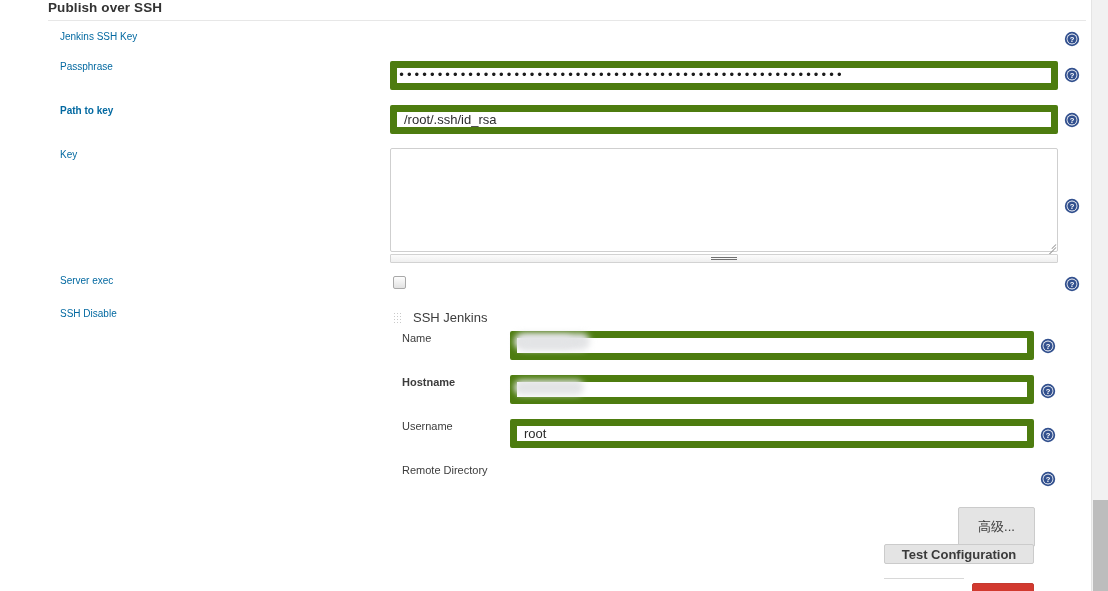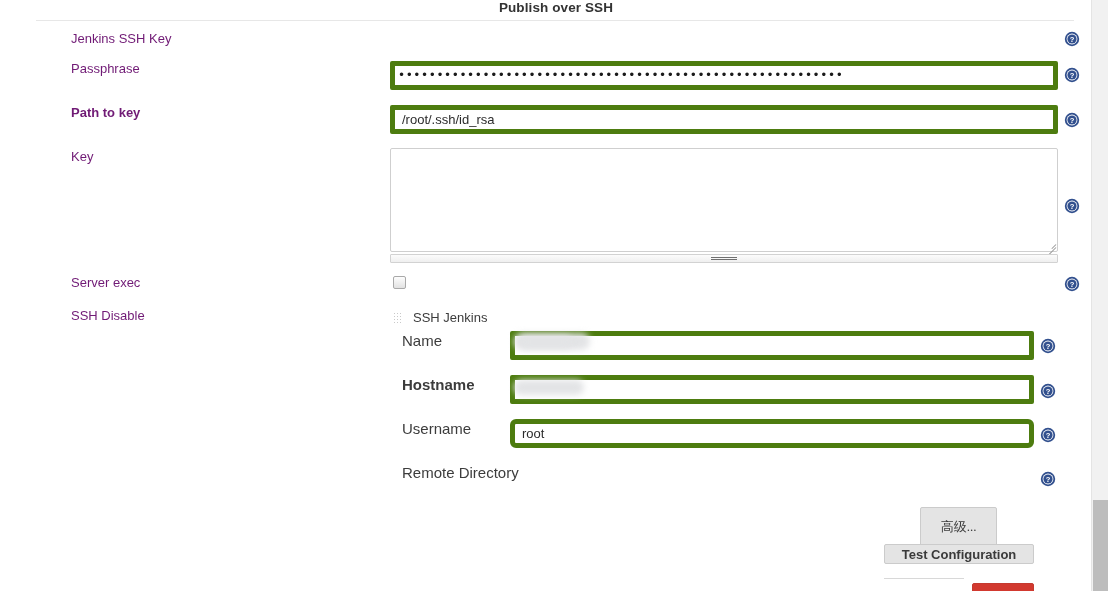--- a/index.html
+++ b/index.html
@@ -31,24 +31,23 @@
     left: 1px;
     top: 500px;
     width: 15px;
     height: 91px;
     background: #bdbdbd;
   }
 
   
   .section-header {
     position: absolute;
-    left: 36px;
+    left: 48px;
     top: 0px;
     width: 1040px;
-    text-align: center;
   }
   .section-title {
     font-size: 13.5px;
     font-weight: bold;
     color: #333333;
     letter-spacing: .1px;
     padding-bottom: 5px;
   }
   .section-rule {
     height: 1px;
@@ -57,35 +56,34 @@
   }
 
   
   .row {
     position: absolute;
     left: 0;
     width: 1092px;
   }
   .row-label {
     position: absolute;
-    font-size: 13px;
-    color: #701a75;
+    font-size: 10px;
+    color: #0369a1;
     white-space: nowrap;
-    margin-left: 11px;
   }
 
   
   .lbl-main { left: 60px; }
 
   
   .field {
     position: absolute;
     box-sizing: border-box;
     background: #ffffff;
-    border: 5px solid #4d7c0f;
+    border: 7px solid #4d7c0f;
     border-radius: 2px;
     font-family: "Liberation Sans", sans-serif;
     font-size: 13px;
     color: #2b2b2b;
     padding: 0 7px;
     outline: none;
   }
   .field.main { left: 390px; width: 668px; height: 29px; line-height: 27px; }
   .field.nested { left: 510px; width: 524px; height: 29px; line-height: 27px; }
 
@@ -196,21 +194,21 @@
     top: 312px;
     width: 9px;
     height: 11px;
     background-image:
       radial-gradient(#c9c9c9 40%, transparent 41%);
     background-size: 3px 3px;
     background-position: 0 0;
   }
   .lbl-nested {
     position: absolute;
-    font-size: 15px;
+    font-size: 11px;
     color: #3c3c3c;
     white-space: nowrap;
   }
 
   
   .redact {
     position: absolute;
     border-radius: 12px;
     background: #e3e4e6;
     filter: blur(3.2px);
@@ -224,26 +222,25 @@
     background: #e4e4e4;
     border: 1px solid #cbcbcb;
     border-radius: 2px;
     font-family: "Liberation Sans", sans-serif;
     font-size: 12.5px;
     color: #3a3a3a;
     cursor: pointer;
     text-align: center;
   }
   .btn-advanced {
-    left: 920px;
+    left: 958px;
     top: 507px;
     width: 77px;
     height: 40px;
     font-size: 13px;
-    font-family: Liberation Serif, serif;
   }
   .btn-test {
     left: 884px;
     top: 544px;
     width: 150px;
     height: 20px;
     font-weight: bold;
     font-size: 13px;
   }
   .btn-red {
@@ -373,21 +370,21 @@
   <span class="help-icon" style="left:1040px; top:383px;">
     <svg width="16" height="16" viewBox="0 0 16 16">
         <circle cx="8" cy="8" r="7.2" fill="#32508e"></circle>
         <circle cx="8" cy="8" r="5.4" fill="#fff"></circle>
         <circle cx="8" cy="8" r="4.6" fill="#32508e"></circle>
         <text x="8" y="11.4" font-size="7.6" font-family="Liberation Sans, sans-serif" font-weight="bold" fill="#ffffff" text-anchor="middle">?</text>
       </svg>
   </span>
 
   <div class="lbl-nested" style="left:402px; top:420px;">Username</div>
-  <input class="field nested" style="top: 419px; border-radius: 6px;" type="text" value="root">
+  <input class="field nested" style="top: 419px;" type="text" value="root">
   <span class="help-icon" style="left:1040px; top:427px;">
     <svg width="16" height="16" viewBox="0 0 16 16">
         <circle cx="8" cy="8" r="7.2" fill="#32508e"></circle>
         <circle cx="8" cy="8" r="5.4" fill="#fff"></circle>
         <circle cx="8" cy="8" r="4.6" fill="#32508e"></circle>
         <text x="8" y="11.4" font-size="7.6" font-family="Liberation Sans, sans-serif" font-weight="bold" fill="#ffffff" text-anchor="middle">?</text>
       </svg>
   </span>
 
   <div class="lbl-nested" style="left:402px; top:464px;">Remote Directory</div>

